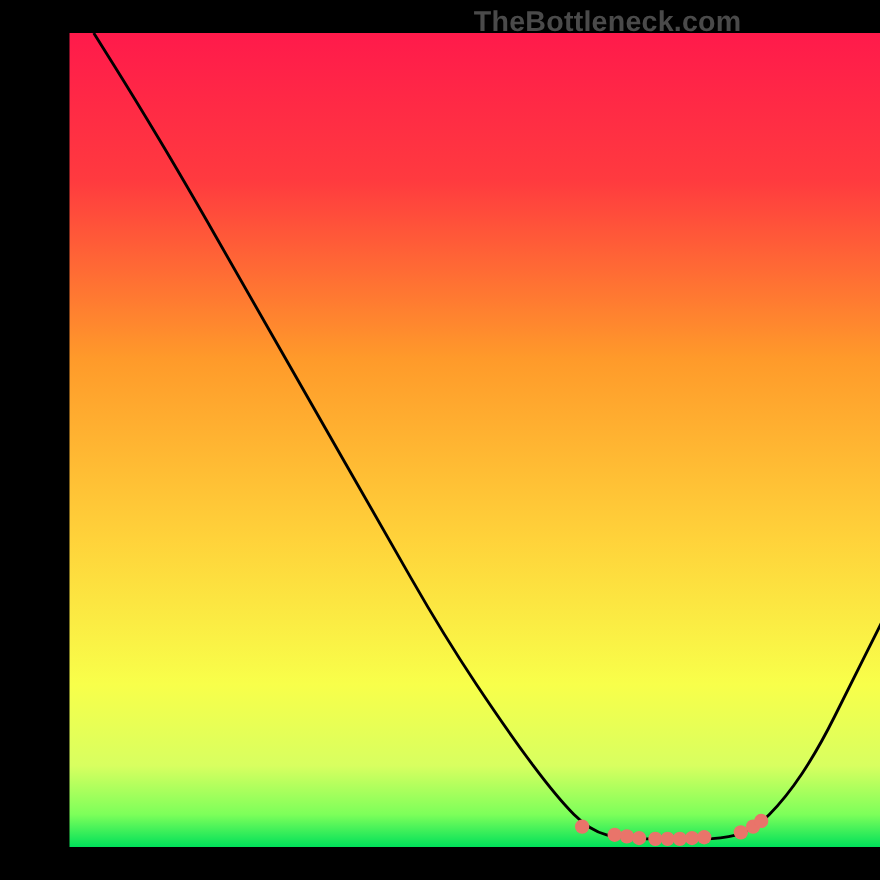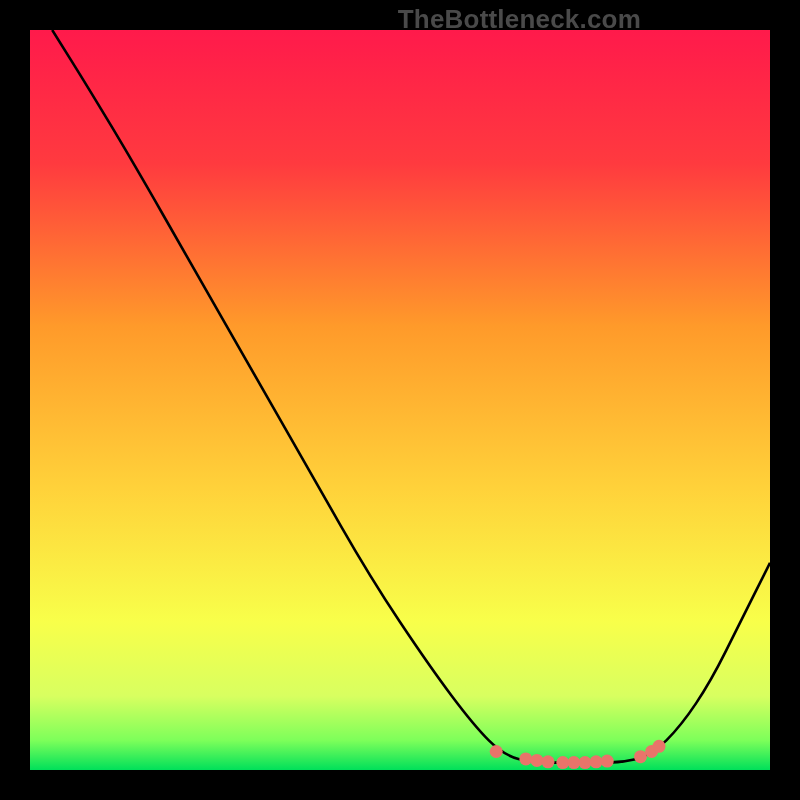--- a/index.html
+++ b/index.html
@@ -9,20 +9,21 @@
     height: 800px;
     background: #000;
     font-family: Arial, Helvetica, sans-serif;
     overflow: hidden;
   }
   .frame {
     position: relative;
     width: 659px;
     height: 800px;
     background: #000;
+    margin-left: 33px;
   }
   .watermark {
     position: absolute;
     top: 4px;
     right: 18px;
     font-size: 26px;
     font-weight: bold;
     color: #4a4a4a;
     letter-spacing: 0.2px;
     z-index: 10;

